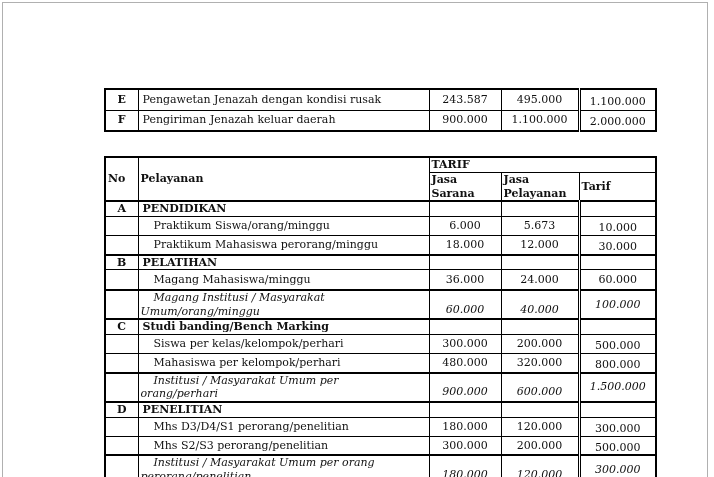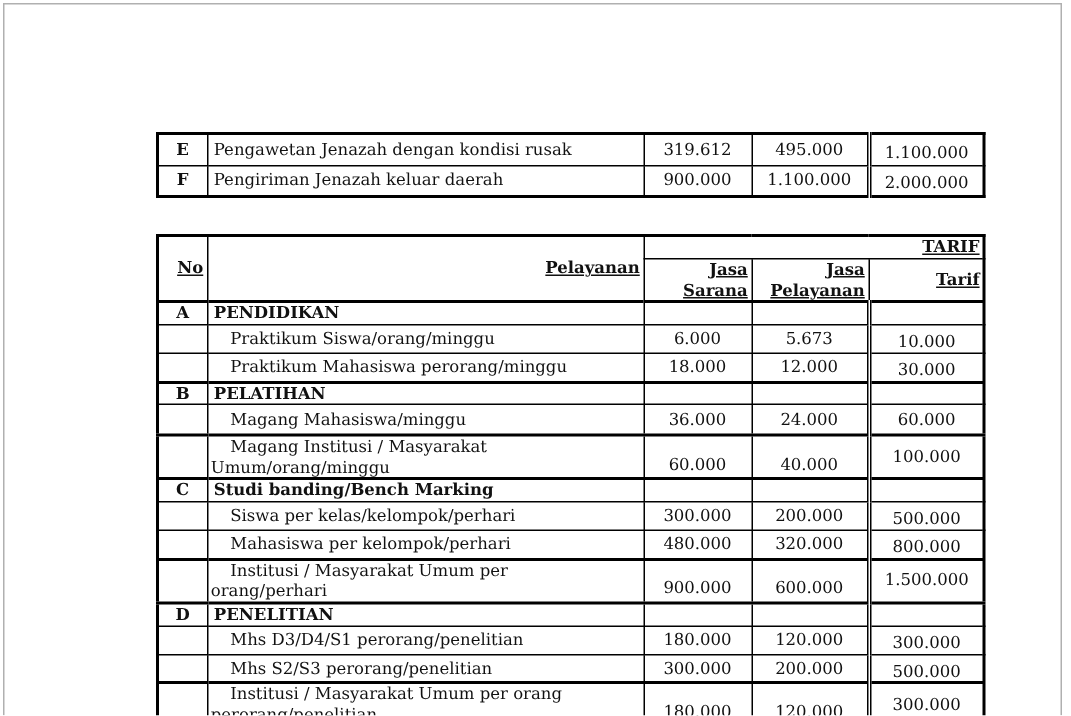--- a/index.html
+++ b/index.html
@@ -50,27 +50,27 @@
 
   
   .section-heading {
     position: absolute; left: 103px; top: 137px;
     font-size: 12.5px; font-weight: bold; letter-spacing: 0.2px;
     white-space: nowrap;
   }
 
   
   .main-table { left: 104px; top: 156px; }
-  .main-table thead th { font-weight: bold; text-align: right; white-space: pre-line; text-decoration: underline; }
+  .main-table thead th { font-weight: bold; text-align: left; white-space: pre-line; }
   .main-table thead tr.h-group { height: 13px; }
   .main-table thead tr.h-labels { height: 27px; }
   .main-table thead tr.h-labels th { border-bottom: 2px solid #000; }
   .main-table tbody tr { height: 15px; }
   .main-table tbody tr.row-pad { height: 20px; }
-  .main-table tbody tr.row-tall { height: 14px; }
+  .main-table tbody tr.row-tall { height: 14px; font-style: italic; }
   .main-table tbody tr.row-tall td { border-top: 2px solid #000; border-bottom: 2px solid #000; }
   .main-table tbody tr.row-section td { border-top: 2px solid #000; }
   .row-section .desc { font-weight: bold; padding-left: 4px; }
   .desc-item { padding-left: 3px; text-indent: 13px; white-space: pre-line; }
   .row-tall .num { vertical-align: bottom; padding-bottom: 2px; }
   .row-tall .col-tarif { vertical-align: middle; padding-top: 0; }
   .row-pad .num { vertical-align: bottom; padding-bottom: 2px; }
   .row-pad .col-tarif { vertical-align: top; padding-top: 3px; }
 </style>
 </head>
@@ -86,21 +86,21 @@
         <col class="w-no">
         <col class="w-desc">
         <col class="w-js">
         <col class="w-jp">
         <col class="w-tf">
       </colgroup>
     <tbody>
       <tr>
         <td class="no-cell">E</td>
         <td class="desc">Pengawetan Jenazah dengan kondisi rusak</td>
-        <td class="num">319.612</td>
+        <td class="num">243.587</td>
         <td class="num">495.000</td>
         <td class="col-tarif">1.100.000</td>
       </tr>
       <tr>
         <td class="no-cell">F</td>
         <td class="desc">Pengiriman Jenazah keluar daerah</td>
         <td class="num">900.000</td>
         <td class="num">1.100.000</td>
         <td class="col-tarif">2.000.000</td>
       </tr>

